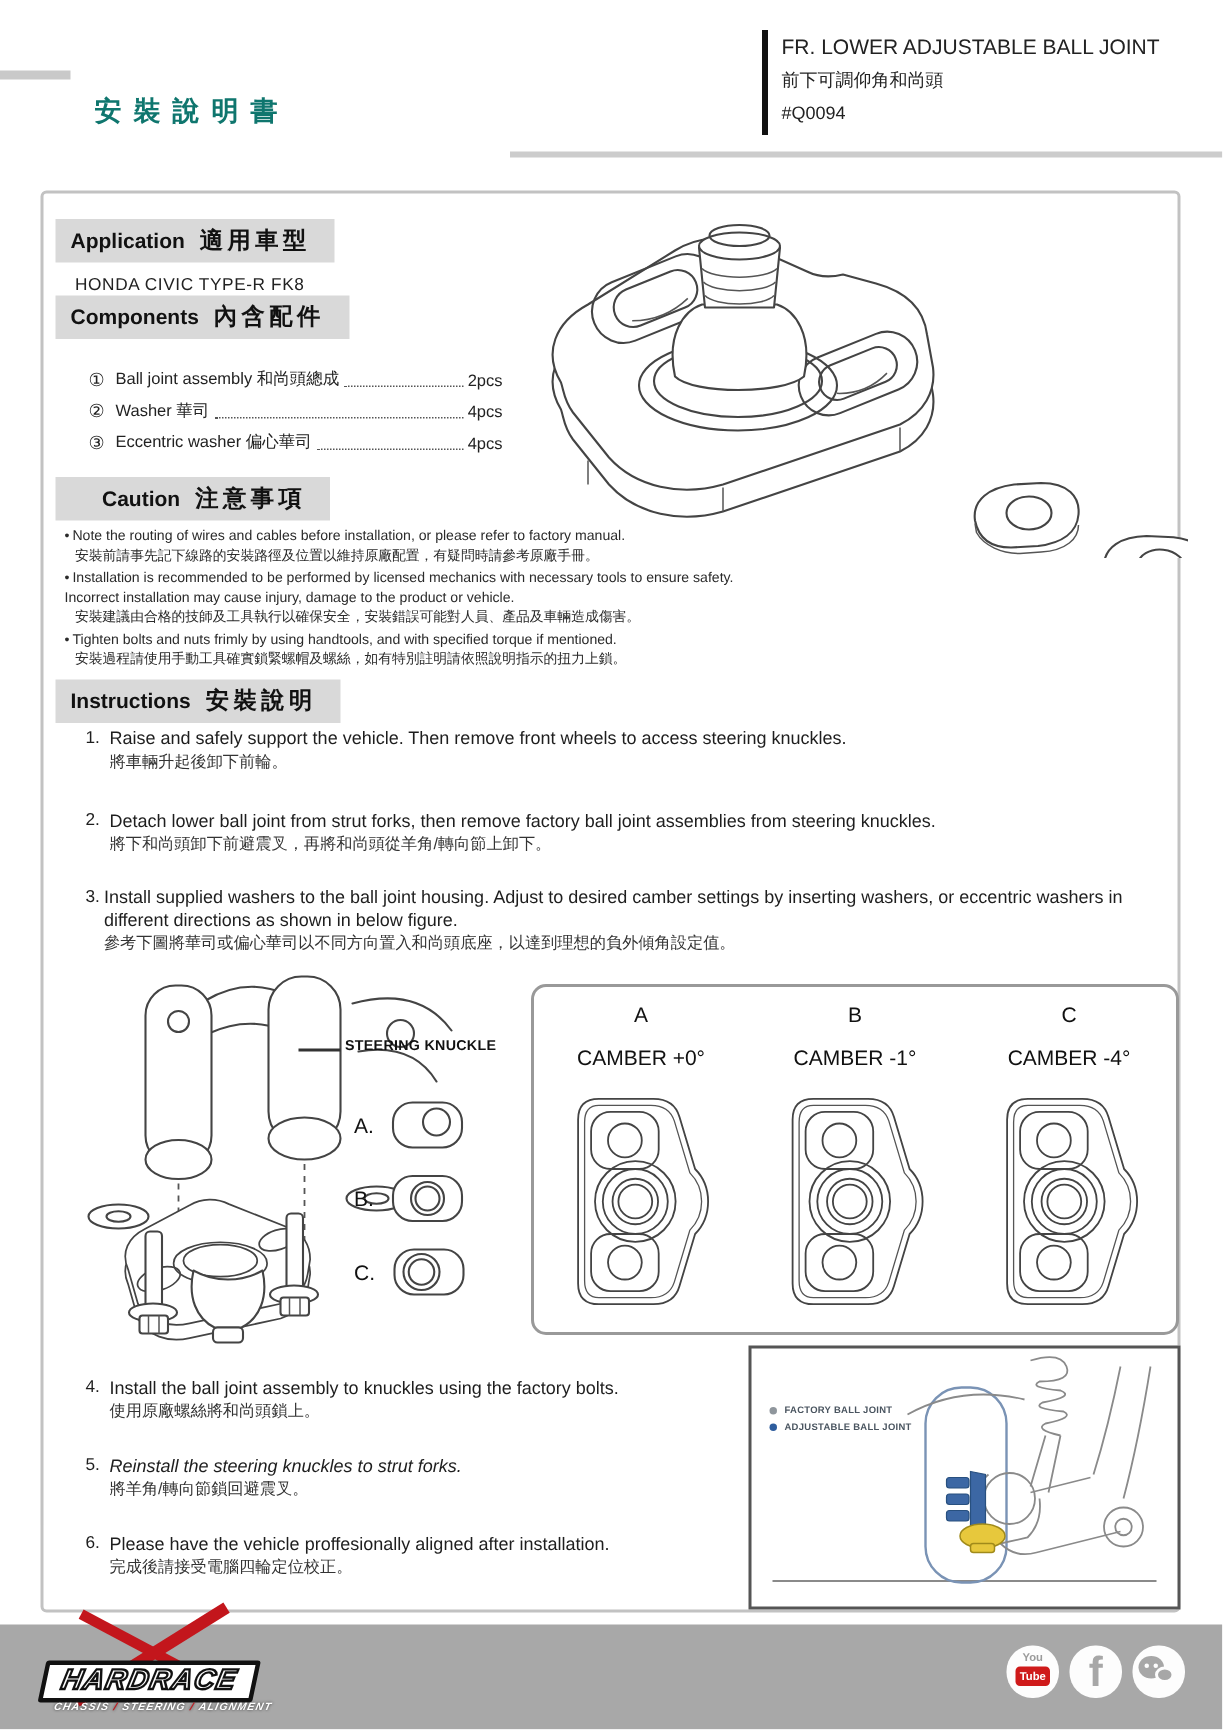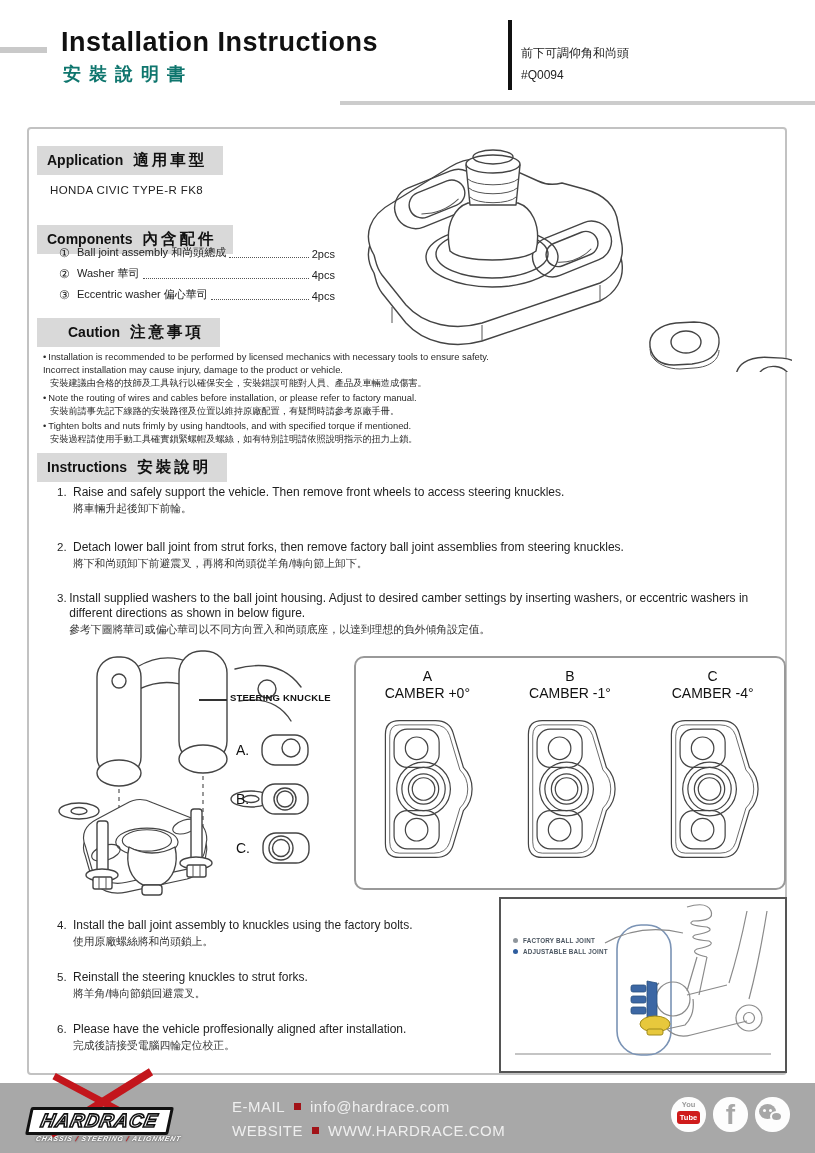--- a/index.html
+++ b/index.html
@@ -48,21 +48,21 @@
   .knuckle-svg { position:absolute; left:10px; top:520px; }
   .knuckle-pointer { position:absolute; left:170px; top:570px; width:28px; height:2px; background:#333; }
   .knuckle-label { position:absolute; left:201px; top:563px; font-size:9.5px; font-weight:600; letter-spacing:.2px; color:#111; }
 
   .abc-row { position:absolute; left:207px; display:flex; align-items:center; }
   .abc-row .abc-label { font-size:14px; color:#111; margin-right:9px; }
 
   .camber-box { position:absolute; left:325px; top:527px; width:432px; height:234px; border:2px solid #999; border-radius:10px; display:flex; padding-top:10px; }
   .camber-col { flex:1; display:flex; flex-direction:column; align-items:center; }
   .camber-letter { font-size:14px; color:#111; }
-  .camber-value { font-size:14px; color:#111; margin-top:1px; }
+  .camber-value { font-size:14px; color:#111; margin-top:13px; }
   .camber-col svg { margin-top:8px; }
 
   .vehicle-box { position:absolute; left:470px; top:768px; width:288px; height:176px; border:2px solid #555; background:#fff; }
   .vb-legend { position:absolute; left:12px; top:38px; }
   .vb-legend-row { display:flex; align-items:center; margin-bottom:4px; }
   .vb-dot { width:5px; height:5px; border-radius:50%; margin-right:5px; }
   .vb-dot.gray { background:#8f969c; }
   .vb-dot.blue { background:#2e5d9e; }
   .vb-label { font-size:6.3px; font-weight:700; letter-spacing:.2px; color:#4a5560; }
 
@@ -97,36 +97,36 @@
   svg .blue { fill:#3c67a4; stroke:#28507f; stroke-width:.8; }
   svg .yellow { fill:#e7c83c; stroke:#a08a1a; stroke-width:1; }
   svg .tire { fill:none; stroke:#7a93b5; stroke-width:1.6; }
 </style>
 </head>
 <body>
 
 <div class="page">
 
   <div class="left-accent"></div>
-  <div class="title-en">Installation Instructions</div>
   <div class="title-zh">安裝說明書</div>
   <div class="prod-bar"></div>
+  <div class="prod-name-en">FR. LOWER ADJUSTABLE BALL JOINT</div>
   <div class="prod-name-zh">前下可調仰角和尚頭</div>
   <div class="prod-code">#Q0094</div>
   <div class="right-accent"></div>
 
   <div class="content-box">
 
     <div class="sec-heading" style="left:8px; top:17px;">
       <span class="en">Application</span>
       <span class="zh">適用車型</span>
     </div>
     <div class="vehicle">HONDA CIVIC TYPE-R FK8</div>
 
-    <div class="sec-heading" style="left:8px; top:96px;">
+    <div class="sec-heading" style="left:8px; top:68px;">
       <span class="en">Components</span>
       <span class="zh">內含配件</span>
     </div>
     <div class="comp-list">
       <div class="comp-row">
         <span class="num">①</span>
         <span class="lbl">Ball joint assembly 和尚頭總成</span>
         <span class="leader"></span>
         <span class="qty">2pcs</span>
       </div>
@@ -176,26 +176,26 @@
         <ellipse class="ln" cx="4" cy="-2" rx="16" ry="12"></ellipse>
       </g>
     </svg>
 
     <div class="sec-heading" style="left:8px; top:189px;padding-left:31px;">
       <span class="en">Caution</span>
       <span class="zh">注意事項</span>
     </div>
     <div class="caution-list">
       <div class="caution-item">
+        <div class="en">Note the routing of wires and cables before installation, or please refer to factory manual.</div>
+        <div class="zh">安裝前請事先記下線路的安裝路徑及位置以維持原廠配置，有疑問時請參考原廠手冊。</div>
+      </div>
+      <div class="caution-item">
         <div class="en">Installation is recommended to be performed by licensed mechanics with necessary tools to ensure safety. Incorrect installation may cause injury, damage to the product or vehicle.</div>
         <div class="zh">安裝建議由合格的技師及工具執行以確保安全，安裝錯誤可能對人員、產品及車輛造成傷害。</div>
-      </div>
-      <div class="caution-item">
-        <div class="en">Note the routing of wires and cables before installation, or please refer to factory manual.</div>
-        <div class="zh">安裝前請事先記下線路的安裝路徑及位置以維持原廠配置，有疑問時請參考原廠手冊。</div>
       </div>
       <div class="caution-item">
         <div class="en">Tighten bolts and nuts frimly by using handtools, and with specified torque if mentioned.</div>
         <div class="zh">安裝過程請使用手動工具確實鎖緊螺帽及螺絲，如有特別註明請依照說明指示的扭力上鎖。</div>
       </div>
     </div>
 
     <div class="sec-heading" style="left:8px; top:324px;">
       <span class="en">Instructions</span>
       <span class="zh">安裝說明</span>
@@ -342,21 +342,21 @@
     <div class="step" style="top:789px; width:430px;">
       <span class="num">4.</span>
       <span>
           <span class="en" style="display:block;">Install the ball joint assembly to knuckles using the factory bolts.</span>
             <span class="zh" style="display:block;">使用原廠螺絲將和尚頭鎖上。</span>
         </span>
     </div>
     <div class="step" style="top:841px; width:430px;">
       <span class="num">5.</span>
       <span>
-          <span class="en" style="display:block;">Reinstall the steering knuckles to strut forks.</span>
+          <span class="en" style="display:block;font-style:italic;">Reinstall the steering knuckles to strut forks.</span>
             <span class="zh" style="display:block;">將羊角/轉向節鎖回避震叉。</span>
         </span>
     </div>
     <div class="step" style="top:893px; width:430px;">
       <span class="num">6.</span>
       <span>
           <span class="en" style="display:block;">Please have the vehicle proffesionally aligned after installation.</span>
             <span class="zh" style="display:block;">完成後請接受電腦四輪定位校正。</span>
         </span>
     </div>
@@ -403,32 +403,20 @@
     <div class="logo">
       <div class="x1"></div>
       <div class="x2"></div>
       <div class="banner">
         <span>HARDRACE</span>
       </div>
       <div class="tagline">
         <span>CHASSIS</span><span class="sep">/</span><span>STEERING</span><span class="sep">/</span><span>ALIGNMENT</span>
       </div>
     </div>
-    <div class="contact">
-      <div class="contact-row">
-        <span class="lbl">E-MAIL</span>
-        <span class="sq"></span>
-        <span class="val">info@hardrace.com</span>
-      </div>
-      <div class="contact-row">
-        <span class="lbl">WEBSITE</span>
-        <span class="sq"></span>
-        <span class="val">WWW.HARDRACE.COM</span>
-      </div>
-    </div>
     <div class="social">
       <div class="social-tile">
         <div class="yt-you">You</div>
         <div class="yt-tube">Tube</div>
       </div>
       <div class="social-tile">
         <div class="fb-f">f</div>
       </div>
       <div class="social-tile">
         <div class="wc-b1"></div>

